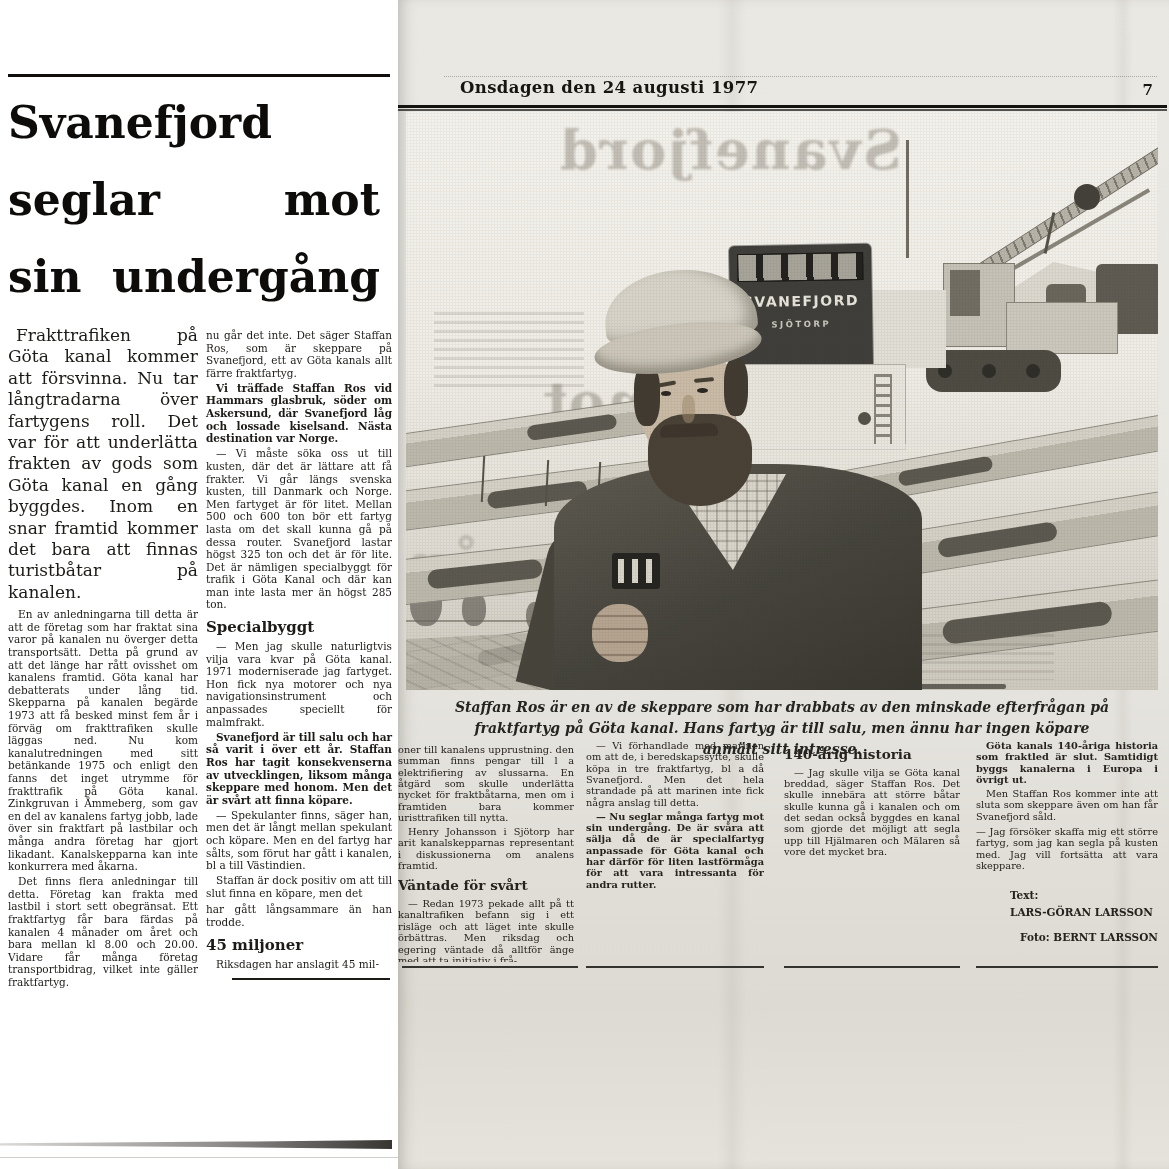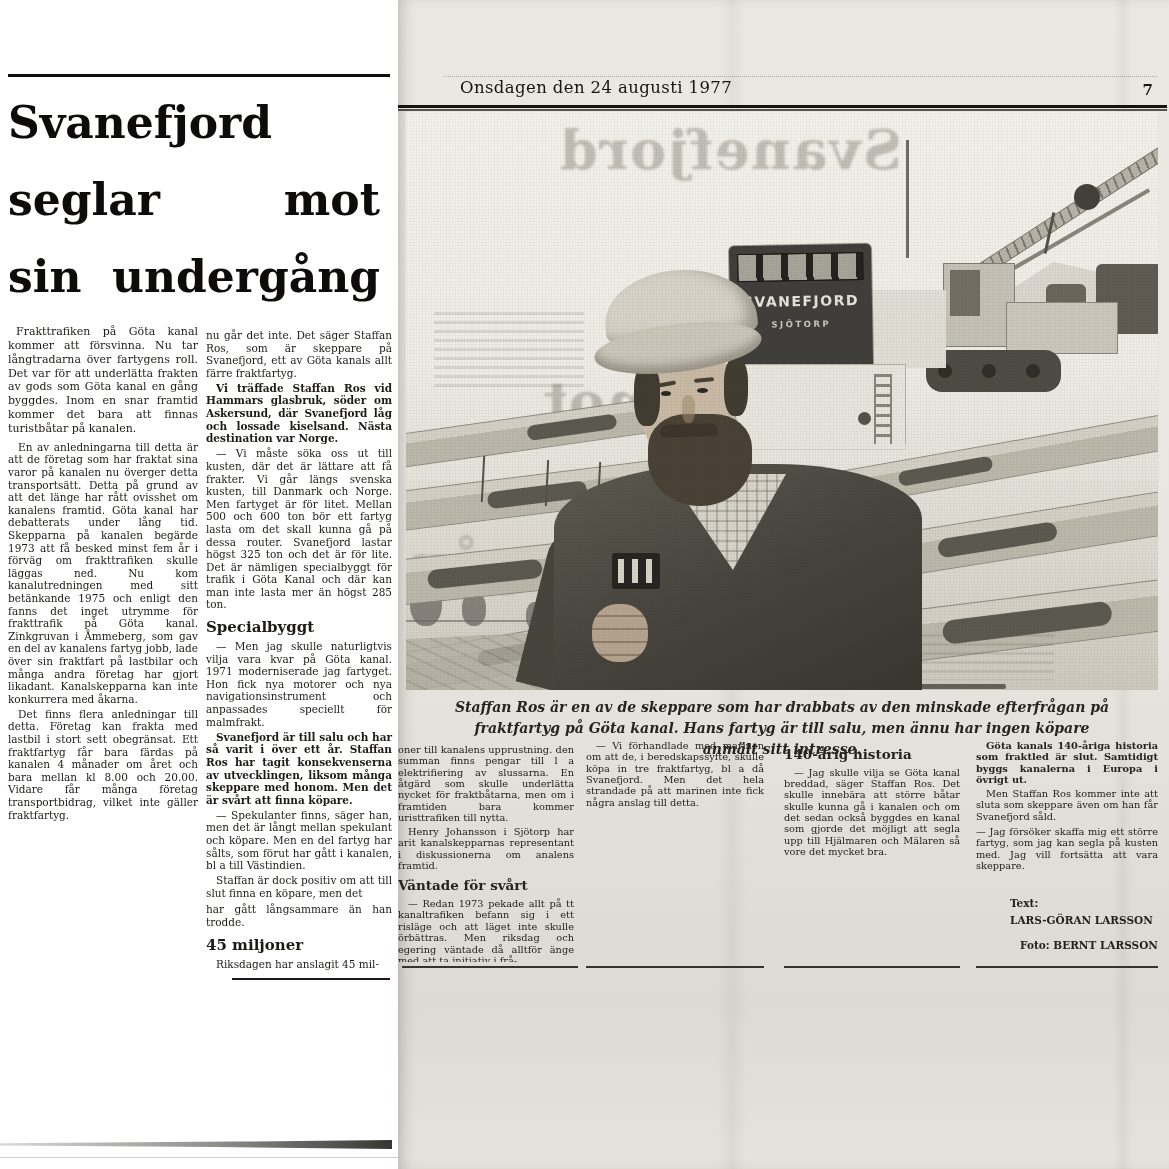--- a/index.html
+++ b/index.html
@@ -16,36 +16,36 @@
   .hl-line { line-height:77px; text-align:justify; text-align-last:justify; white-space:nowrap; }
   .lcol { position:absolute; top:325px; font-size:10.5px; line-height:1.2; text-align:justify; color:#1d1b17; }
   .lcol-1 { left:8px;  width:190px; }
   .lcol-2 { left:206px; width:186px; }
   .para { margin:0 0 2.5px 0; }
   h3.para { margin:7px 0 4px 0; }
   .t-p  { text-indent:10px; }
   .t-pni{ text-indent:0; margin-top:4px; }
   .t-pb { text-indent:10px; font-weight:700; }
   .t-h  { font-weight:700; font-size:15px; text-indent:0; }
-  .t-lead { font-size:11px; line-height:1.26; text-indent:8px; margin-bottom:5px; }
+  .t-lead { font-size:17px; line-height:1.26; text-indent:8px; margin-bottom:5px; }
   .end-rule { margin:8px 0 0 26px; width:158px; height:2px; background:#1c1a16; }
   .smudge { position:absolute; left:0; top:1140px; width:392px; height:9px;
     background:linear-gradient(90deg, rgba(70,65,55,.2), rgba(35,32,26,.5) 55%, rgba(20,18,14,.85));
     clip-path:polygon(0 35%, 60% 18%, 100% 0, 100% 100%, 55% 78%, 0 62%); }
   .smudge-line { position:absolute; left:0; top:1157px; width:430px; height:1px; background:rgba(100,95,85,.3); }
 
   
   .scan-page { position:absolute; left:398px; top:0; width:771px; height:1169px;
     background:linear-gradient(180deg,#eae8e3 0%,#e8e6e1 50%,#ddDAd3 86%,#e6e3dc 100%);
     box-shadow:inset 10px 0 16px -8px rgba(60,55,45,.3); color:#24221e; }
   .streak { position:absolute; top:0; height:1169px; width:28px;
     background:linear-gradient(90deg, transparent, rgba(110,104,92,.08), transparent); }
   .streak.s1 { left:320px; } .streak.s2 { left:715px; width:20px; }
   .hdr-dots { position:absolute; left:46px; right:12px; top:76px; border-top:1.5px dotted rgba(95,90,78,.45); }
-  .masthead-date { position:absolute; left:62px; top:78px; font-weight:400; font-size:16.5px; letter-spacing:.4px; color:#17150f; }
+  .masthead-date { position:absolute; left:62px; top:78px; font-weight:700; font-size:16.5px; letter-spacing:.4px; color:#17150f; }
   .page-number { position:absolute; right:16px; top:81px; font-weight:700; font-size:15px; color:#17150f; }
   .hdr-rule { position:absolute; left:0; right:2px; top:105px; height:7px;
     background:linear-gradient(180deg,#15130f 0 2.5px, transparent 2.5px 4px, rgba(20,18,14,.7) 4px 5.5px, transparent 5.5px); }
 
   
   .photo { position:absolute; left:8px; top:112px; width:752px; height:578px; overflow:hidden;
     background:linear-gradient(180deg,#f4f2ec 0%,#efede6 45%,#dcd8cf 80%,#cfcabf 100%); }
   .bleed { position:absolute; transform:scaleX(-1); font-weight:700; white-space:nowrap;
     font-size:54px; color:rgba(122,115,103,.40); filter:blur(.8px); letter-spacing:2px; }
   .bleed.b1 { left:152px; top:6px; }
@@ -152,21 +152,21 @@
   .scol { position:absolute; top:740px; height:222px; overflow:hidden; font-size:9.8px; line-height:1.16;
     text-align:justify; color:#26231e; }
   .scol .t-h { font-size:13.5px; }
   .scol-a { left:0;   width:176px; }
   .scol-b { left:188px; width:178px; }
   .scol-c { left:386px; width:176px; }
   .scol-d { left:578px; width:182px; }
   .colrule { position:absolute; top:966px; height:2px; background:#35332e; }
   .cr-a { left:4px; width:176px; } .cr-b { left:188px; width:178px; }
   .cr-c { left:386px; width:176px; } .cr-d { left:578px; width:182px; }
-  .credits { margin-top:24px; padding-left:34px; font-weight:700; font-size:10.5px; line-height:1.55; text-align:left; }
+  .credits { margin-top:16px; padding-left:34px; font-weight:700; font-size:10.5px; line-height:1.55; text-align:left; }
   .credits .foto { margin-top:9px; padding-left:10px; }
 </style>
 </head>
 <body>
 
 <div id="page">
 
   <div class="left-article">
     <div class="top-rule"></div>
     <div class="headline">
@@ -283,20 +283,21 @@
     <div class="caption">Staffan Ros är en av de skeppare som har drabbats av den minskade efterfrågan på fraktfartyg på Göta kanal. Hans fartyg är till salu, men ännu har ingen köpare anmält sitt intresse.</div>
 
     <div class="scol scol-a">
         <p class="para t-pni">oner till kanalens upprustning. den summan finns pengar till l a elektrifiering av slussarna. En åtgärd som skulle underlätta nycket för fraktbåtarna, men om i framtiden bara kommer uristtrafiken till nytta.</p>
         <p class="para t-p">Henry Johansson i Sjötorp har arit kanalskepparnas representant i diskussionerna om analens framtid.</p>
         <h3 class="para t-h">Väntade för svårt</h3>
         <p class="para t-p">— Redan 1973 pekade allt på tt kanaltrafiken befann sig i ett risläge och att läget inte skulle örbättras. Men riksdag och egering väntade då alltför änge med att ta initiativ i frå-</p>
       </div>
     <div class="scol scol-b">
         <p class="para t-p">— Vi förhandlade med marinen om att de, i beredskapssyfte, skulle köpa in tre fraktfartyg, bl a då Svanefjord. Men det hela strandade på att marinen inte fick några anslag till detta.</p>
+        <p class="para t-pb">— Nu seglar många fartyg mot sin undergång. De är svåra att sälja då de är specialfartyg anpassade för Göta kanal och har därför för liten lastförmåga för att vara intressanta för andra rutter.</p>
       </div>
     <div class="scol scol-c">
         <h3 class="para t-h">140-årig historia</h3>
         <p class="para t-p">— Jag skulle vilja se Göta kanal breddad, säger Staffan Ros. Det skulle innebära att större båtar skulle kunna gå i kanalen och om det sedan också byggdes en kanal som gjorde det möjligt att segla upp till Hjälmaren och Mälaren så vore det mycket bra.</p>
       </div>
     <div class="scol scol-d">
       <span><p class="para t-pb">Göta kanals 140-åriga historia som fraktled är slut. Samtidigt byggs kanalerna i Europa i övrigt ut.</p><p class="para t-p">Men Staffan Ros kommer inte att sluta som skeppare även om han får Svanefjord såld.</p><p class="para t-pni">— Jag försöker skaffa mig ett större fartyg, som jag kan segla på kusten med. Jag vill fortsätta att vara skeppare.</p></span>
       <div class="credits">
         <div>Text:</div>
         <div>LARS-GÖRAN LARSSON</div>

